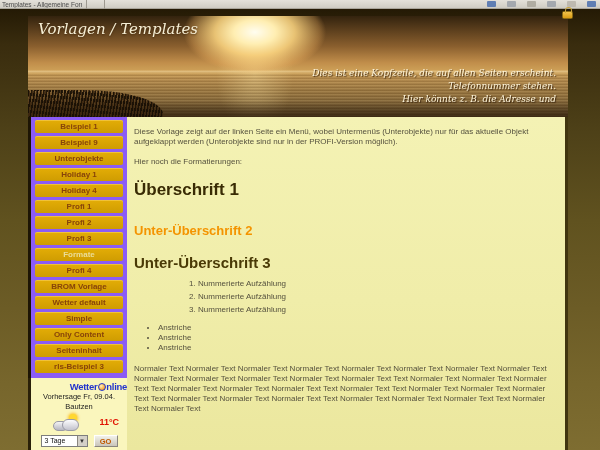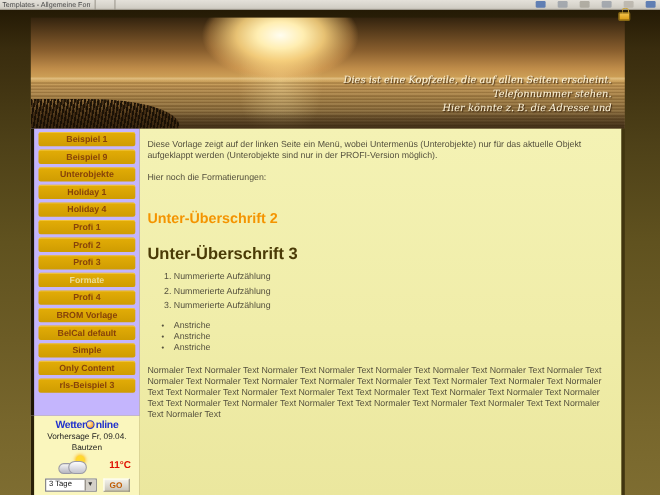--- a/index.html
+++ b/index.html
@@ -45,21 +45,21 @@
     color:#fdf4da; text-shadow:1px 1px 1px rgba(45,24,5,.85); }
 
   
   .padlock { position:absolute; left:562px; top:11px; width:11px; height:8px;
     background:linear-gradient(#f2c24a,#d99c14); border:1px solid #8a6a14; border-radius:1.5px; z-index:5; }
   .padlock::before { content:""; position:absolute; left:1.5px; top:-5px; width:5px; height:5px;
     border:1.5px solid #c9a43c; border-bottom:none; border-radius:4px 4px 0 0; }
 
   
   .sidebar { position:absolute; left:28px; top:117px; width:99px; height:261px;
-    background:#c4b5fd; border-left:3px solid #1d1504; padding:3px 4px 0 4px; }
+    background:#8b5cf6; border-left:3px solid #1d1504; padding:3px 4px 0 4px; }
   .menu-item { height:13px; line-height:13px; margin-bottom:3px; text-align:center;
     font-size:8px; font-weight:bold; color:#87430a; cursor:pointer; border-radius:2px;
     background:linear-gradient(#e3ad07,#cf9c01); box-shadow:inset 0 1px 0 rgba(255,220,120,.45); }
   .menu-item.active { color:#eadd98; }
 
   
   .weather { position:absolute; left:28px; top:378px; width:99px; height:72px;
     background:#faf6bd; border-left:3px solid #2a2008; padding-top:3px; text-align:center; }
   .wo-logo { font-size:9.5px; font-weight:bold; color:#2233cc; letter-spacing:-0.3px; }
   .globe { display:inline-block; width:8px; height:8px; border-radius:50%; vertical-align:-1px; margin:0 .5px;
@@ -86,21 +86,21 @@
 
   
   .content { position:absolute; left:127px; top:117px; width:441px; height:333px;
     background:linear-gradient(180deg,#f4f2b4 0%,#f0eda9 55%,#ebe79e 100%);
     border-right:3px solid #41350f; padding:10px 14px 0 7px; overflow:hidden; }
   .body-text { font-size:8px; line-height:10px; color:#55513e; margin-bottom:10px; }
   .content h1 { font-size:17px; line-height:18px; color:#392b04; margin:14px 0 0 0; }
   .content h2 { font-size:13px; line-height:14px; color:#f49400; margin:25px 0 0 0; }
   .content h3 { font-size:15px; line-height:11px; color:#4a3a06; margin:19px 0 0 0; }
   .content ol { margin:11px 0 0 24px; font-size:8px; color:#55513e; }
-  .content ol li { line-height:9px; margin-bottom:4px; }
+  .content ol li { line-height:9px; margin-bottom:4px;margin-left:40px; }
   .content ul { margin:9px 0 0 24px; font-size:8px; color:#55513e; }
   .content ul li { line-height:9px; margin-bottom:1px; }
   .p-short { margin-top:13px; }
   .p-long { margin-top:12px; margin-bottom:0; }
 </style>
 </head>
 <body>
 
 <div id="screen">
 
@@ -117,20 +117,21 @@
         <span class="tb-icon" style="background: rgb(74, 111, 174);"></span>
       </span>
   </div>
 
   <div class="desktop-bg"></div>
 
   <div class="header">
     <div class="sea-streaks"></div>
     <div class="header-shade"></div>
     <div class="grass"></div>
+    <div class="site-title">Vorlagen / Templates</div>
     <div class="tagline">
       <div>Dies ist eine Kopfzeile, die auf allen Seiten erscheint.</div>
       <div>Telefonnummer stehen.</div>
       <div>Hier könnte z. B. die Adresse und</div>
     </div>
   </div>
 
   <div class="padlock"></div>
 
   <div class="sidebar">
@@ -138,47 +139,49 @@
       <div class="menu-item">Beispiel 9</div>
       <div class="menu-item">Unterobjekte</div>
       <div class="menu-item">Holiday 1</div>
       <div class="menu-item">Holiday 4</div>
       <div class="menu-item">Profi 1</div>
       <div class="menu-item">Profi 2</div>
       <div class="menu-item">Profi 3</div>
       <div class="menu-item active">Formate</div>
       <div class="menu-item">Profi 4</div>
       <div class="menu-item">BROM Vorlage</div>
-      <div class="menu-item">BelCal default</div>
+      <div class="menu-item">Wetter default</div>
       <div class="menu-item">Simple</div>
       <div class="menu-item">Only Content</div>
+      <div class="menu-item">Seiteninhalt</div>
       <div class="menu-item">rls-Beispiel 3</div>
     </div>
 
   <div class="weather">
-    <div class="wo-logo" style="color: rgb(34, 51, 204);"><span>Wetter</span><span class="globe"></span><span>nline</span></div>
+    <div class="wo-logo" style="color: rgb(34, 51, 204); text-align: right;"><span>Wetter</span><span class="globe"></span><span>nline</span></div>
     <div class="wo-line">Vorhersage Fr, 09.04.</div>
     <div class="wo-line">Bautzen</div>
     <div class="wo-row">
       <span class="cloud">
           <i class="sun"></i>
           <i class="c1"></i>
           <i class="c2"></i>
         </span>
       <span class="temp" style="color: rgb(224, 16, 0);">11°C</span>
     </div>
     <div class="wo-controls">
       <span class="select"><span>3 Tage</span><i class="dd">▼</i></span>
       <span class="go-btn">GO</span>
     </div>
   </div>
 
   <div class="content">
     <p class="body-text">Diese Vorlage zeigt auf der linken Seite ein Menü, wobei Untermenüs (Unterobjekte) nur für das aktuelle Objekt aufgeklappt werden (Unterobjekte sind nur in der PROFI-Version möglich).</p>
     <p class="body-text">Hier noch die Formatierungen:</p>
+    <h1>Überschrift 1</h1>
     <h2 style="color: rgb(244, 148, 0);">Unter-Überschrift 2</h2>
     <h3>Unter-Überschrift 3</h3>
     <ol>
         <li>Nummerierte Aufzählung</li>
         <li>Nummerierte Aufzählung</li>
         <li>Nummerierte Aufzählung</li>
       </ol>
     <ul>
         <li>Anstriche</li>
         <li>Anstriche</li>

